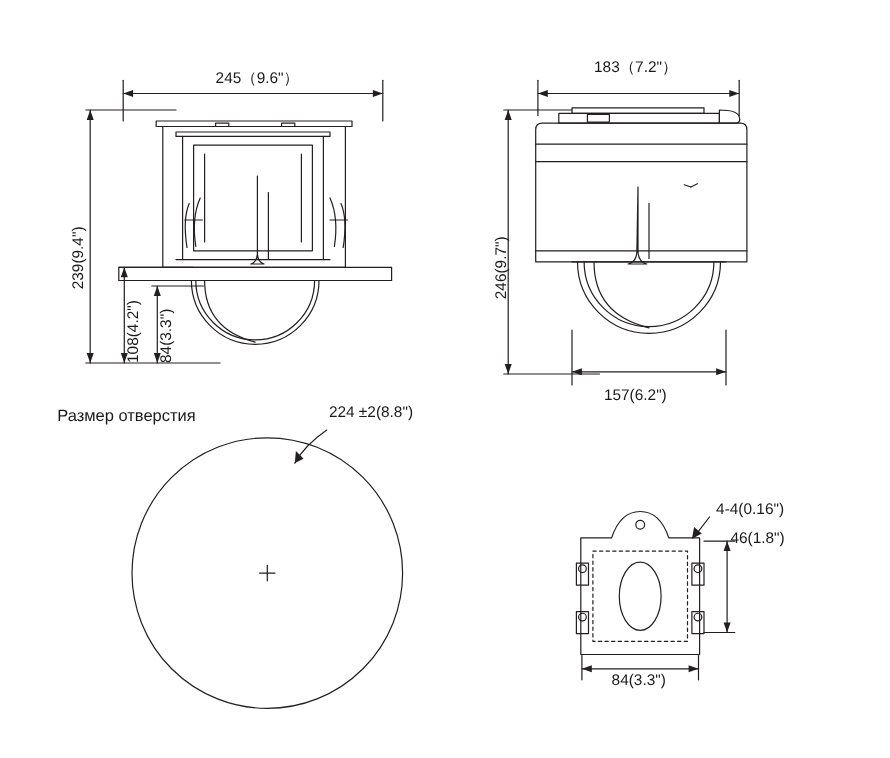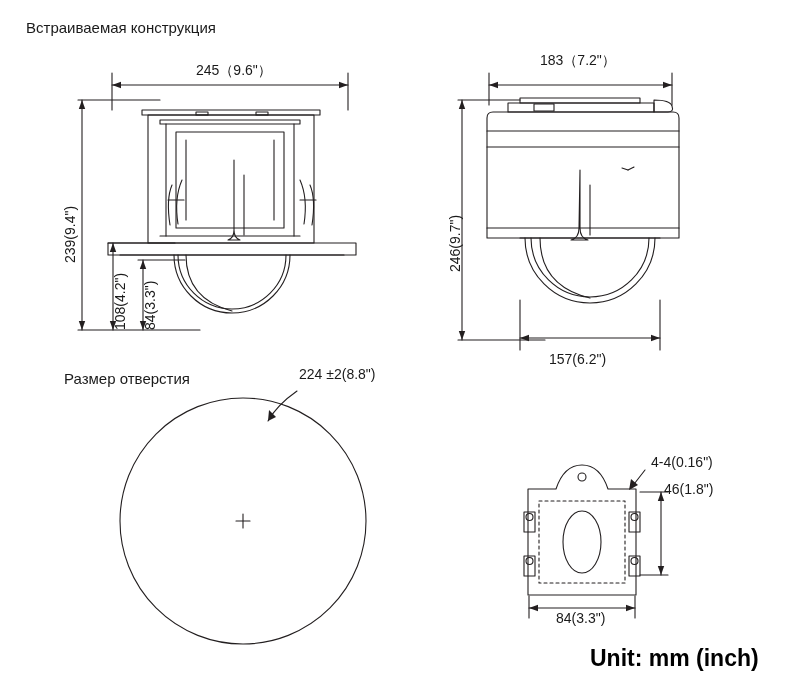--- a/index.html
+++ b/index.html
@@ -190,24 +190,23 @@
         <line x1="529" y1="608" x2="635" y2="608"></line>
         <path d="M529 608 l9 -3.2 v6.4 z" fill="#231f20" stroke="none"></path>
         <path d="M635 608 l-9 -3.2 v6.4 z" fill="#231f20" stroke="none"></path>
         <line x1="529" y1="596" x2="529" y2="618"></line>
         <line x1="635" y1="596" x2="635" y2="618"></line>
       </g>
 
     </g>
   </svg>
 
-  <div class="lbl title" style="left:26px; top:19px;">Встраиваемая конструкция</div>
-
-
-  <div class="lbl title" style="left:52px; top:370px;margin-left:12px;">Размер отверстия</div>
+
+
+  <div class="lbl title" style="left:52px; top:370px;">Размер отверстия</div>
 
   <div class="lbl dim" style="left:196px; top:62px;">245（9.6"）</div>
 
   <div class="lbl dim-v" style="left:62px; top:263px;">239(9.4")</div>
 
   <div class="lbl dim-v" style="left:112px; top:330px;">108(4.2")</div>
 
   <div class="lbl dim-v" style="left:142px; top:330px;">84(3.3")</div>
 
   <div class="lbl dim" style="left:540px; top:52px;">183（7.2"）</div>
@@ -217,15 +216,14 @@
   <div class="lbl dim" style="left:549px; top:351px;">157(6.2")</div>
 
   <div class="lbl dim" style="left:299px; top:366px;">224 ±2(8.8")</div>
 
   <div class="lbl dim" style="left:651px; top:454px;">4-4(0.16")</div>
 
   <div class="lbl dim" style="left:664px; top:481px;">46(1.8")</div>
 
   <div class="lbl dim" style="left:556px; top:610px;">84(3.3")</div>
 
-  <div class="lbl unit" style="left:590px; top:645px;">Unit: mm (inch)</div>
 
 </div>
 
 </body></html>

